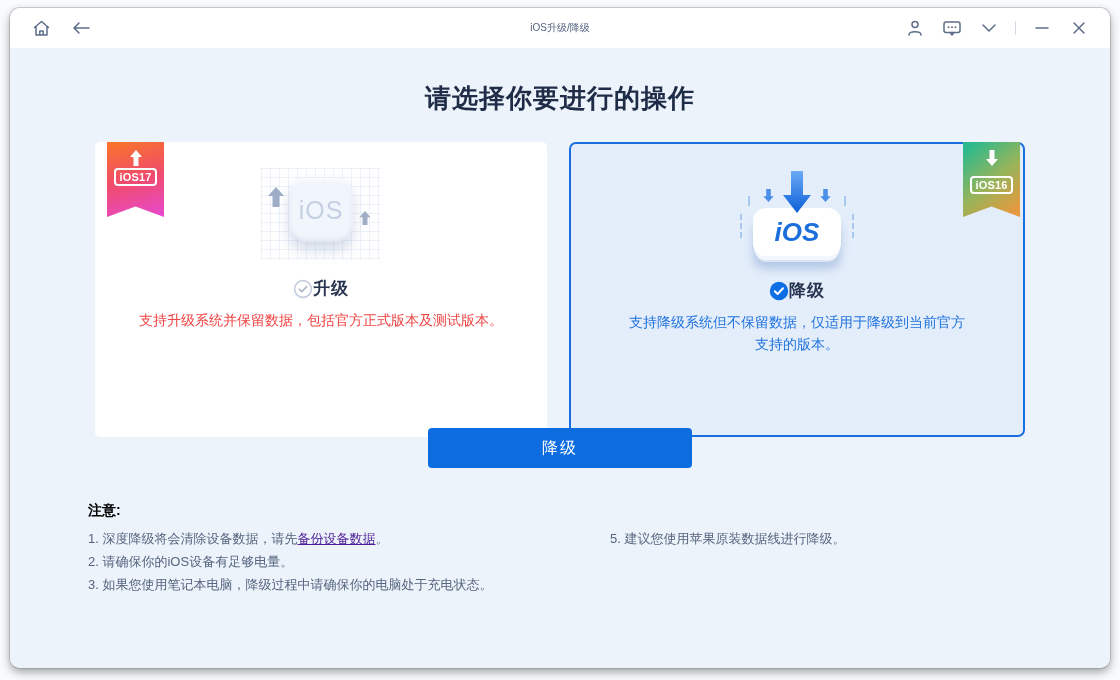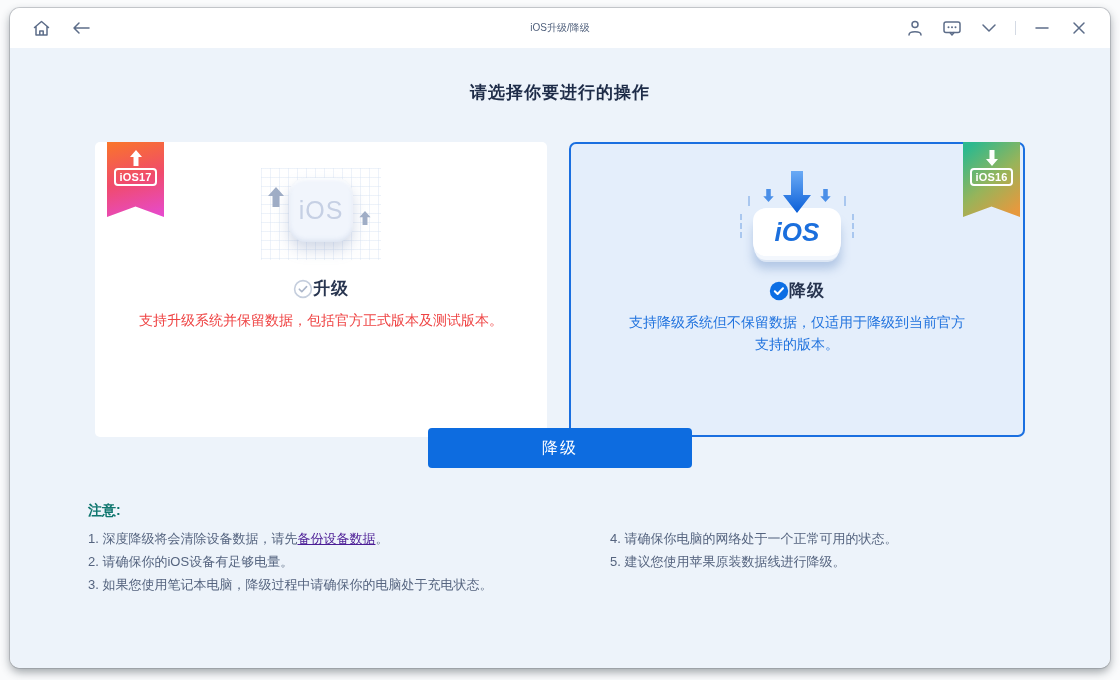--- a/index.html
+++ b/index.html
@@ -13,32 +13,32 @@
   
   .titlebar { position:relative; height:40px; background:#fff; display:flex; align-items:center; padding:0 20px; }
   .tb-title { position:absolute; left:0; right:0; text-align:center; color:#50607c; font-size:10px; pointer-events:none; }
   .tb-left { display:flex; align-items:center; gap:18px; z-index:2; }
   .tb-right { margin-left:auto; display:flex; align-items:center; gap:15px; z-index:2; }
   .tb-btn { display:flex; align-items:center; justify-content:center; width:22px; height:22px; cursor:pointer; }
   .tb-divider { width:1px; height:14px; background:#d4dae4; }
 
   
   .main { position:absolute; top:40px; left:0; right:0; bottom:0; background:#edf3fa; }
-  .heading { margin:0; padding-top:33px; text-align:center; font-size:17px; font-weight:bold; color:#1e2c48; letter-spacing:1px; }
+  .heading { margin:0; padding-top:33px; text-align:center; font-size:26px; font-weight:bold; color:#1e2c48; letter-spacing:1px; }
 
   .cards { position:absolute; left:85px; top:94px; width:930px; height:295px; display:flex; gap:22px; }
   .card { position:relative; flex:1; border-radius:5px; display:flex; flex-direction:column; align-items:center; cursor:pointer; }
   .card-upgrade { background:#ffffff; }
   .card-downgrade { background:#e4eefb; border:2px solid #1a6fe0; border-radius:7px; }
 
   
   .ribbon { position:absolute; top:0; width:57px; height:75px; display:flex; flex-direction:column; align-items:center;
     clip-path:polygon(0 0,100% 0,100% 100%,50% 86%,0 100%); z-index:3; }
   .ribbon-up { left:12px; background:linear-gradient(165deg,#f9742c 2%,#f04b6c 50%,#e64ad2 100%); }
-  .ribbon-down { right:3px; top:-2px; background:linear-gradient(140deg,#2db98e 8%,#97b45a 52%,#e6993e 92%); }
+  .ribbon-down { right:3px; top:-2px; background:linear-gradient(140deg,#2db98e 8%,#97b45a 52%,#e6993e 92%);gap:8px; }
   .ribbon-label { margin-top:1px; border:2px solid #fff; border-radius:4px; padding:1px 3px;
     color:#fff; font-size:11px; font-weight:bold; letter-spacing:.2px; }
   .ribbon svg { margin-top:7px; }
 
   
   .ug-icon { position:relative; width:150px; height:104px; margin-top:22px; }
   .grid-bg { position:absolute; left:15px; top:4px; width:120px; height:92px; opacity:.55;
     background-image:linear-gradient(to right, rgba(168,193,228,.35) 1px, transparent 1px),
                      linear-gradient(to bottom, rgba(168,193,228,.35) 1px, transparent 1px);
     background-size:9px 9px; }
@@ -68,21 +68,21 @@
   .card-upgrade .card-desc { color:#ef4444; padding:0 22px; }
   .card-downgrade .card-desc { color:#2173de; padding:0 52px; }
 
   
   .action-btn { position:absolute; left:50%; transform:translateX(-50%); top:380px; width:264px; height:40px;
     background:#0d6ce0; color:#fff; font-size:16px; letter-spacing:2px; border:none; border-radius:4px;
     cursor:pointer; font-family:inherit; }
 
   
   .notes { position:absolute; left:78px; top:454px; right:55px; }
-  .notes-heading { font-size:14px; font-weight:bold; color:#0f766e; }
+  .notes-heading { font-size:14px; font-weight:bold; color:#000000; }
   .note-cols { display:flex; margin-top:7px; }
   .note-col-left { width:522px; }
   .note-col-right { flex:1; }
   .note-item { font-size:13px; color:#55647f; line-height:23px; }
   .note-link { color:#4c1d95; text-decoration:underline; cursor:pointer; }
 
   .icon-stroke { stroke:#5d6d89; fill:none; stroke-width:1.5; stroke-linecap:round; stroke-linejoin:round; }
 </style>
 </head>
 <body>
@@ -228,24 +228,20 @@
             <span>2.</span>
             <span>请确保你的iOS设备有足够电量。</span>
           </div>
           <div class="note-item">
             <span>3.</span>
             <span>如果您使用笔记本电脑，降级过程中请确保你的电脑处于充电状态。</span>
           </div>
         </div>
         <div class="note-col-right">
           <div class="note-item">
-            <span>4.</span>
-            <span>请确保你电脑的网络处于一个正常可用的状态。</span>
-          </div>
-          <div class="note-item">
             <span>5.</span>
             <span>建议您使用苹果原装数据线进行降级。</span>
           </div>
         </div>
       </div>
     </div>
   </div>
 </div>
 
 </body></html>

